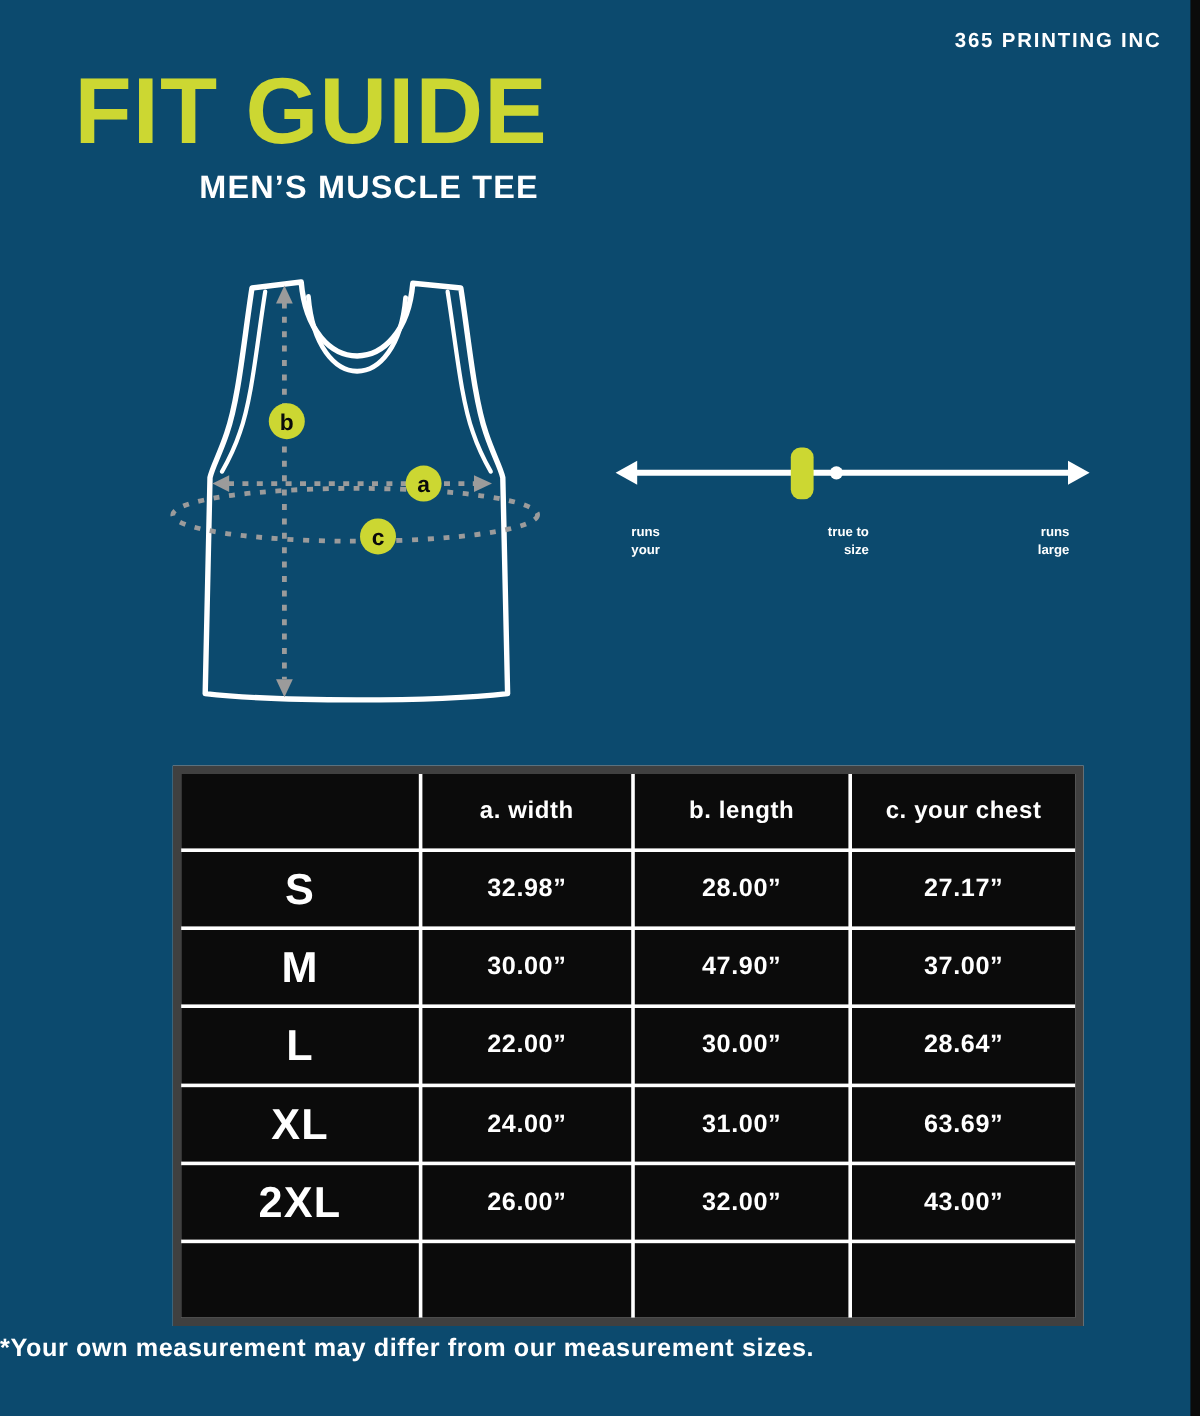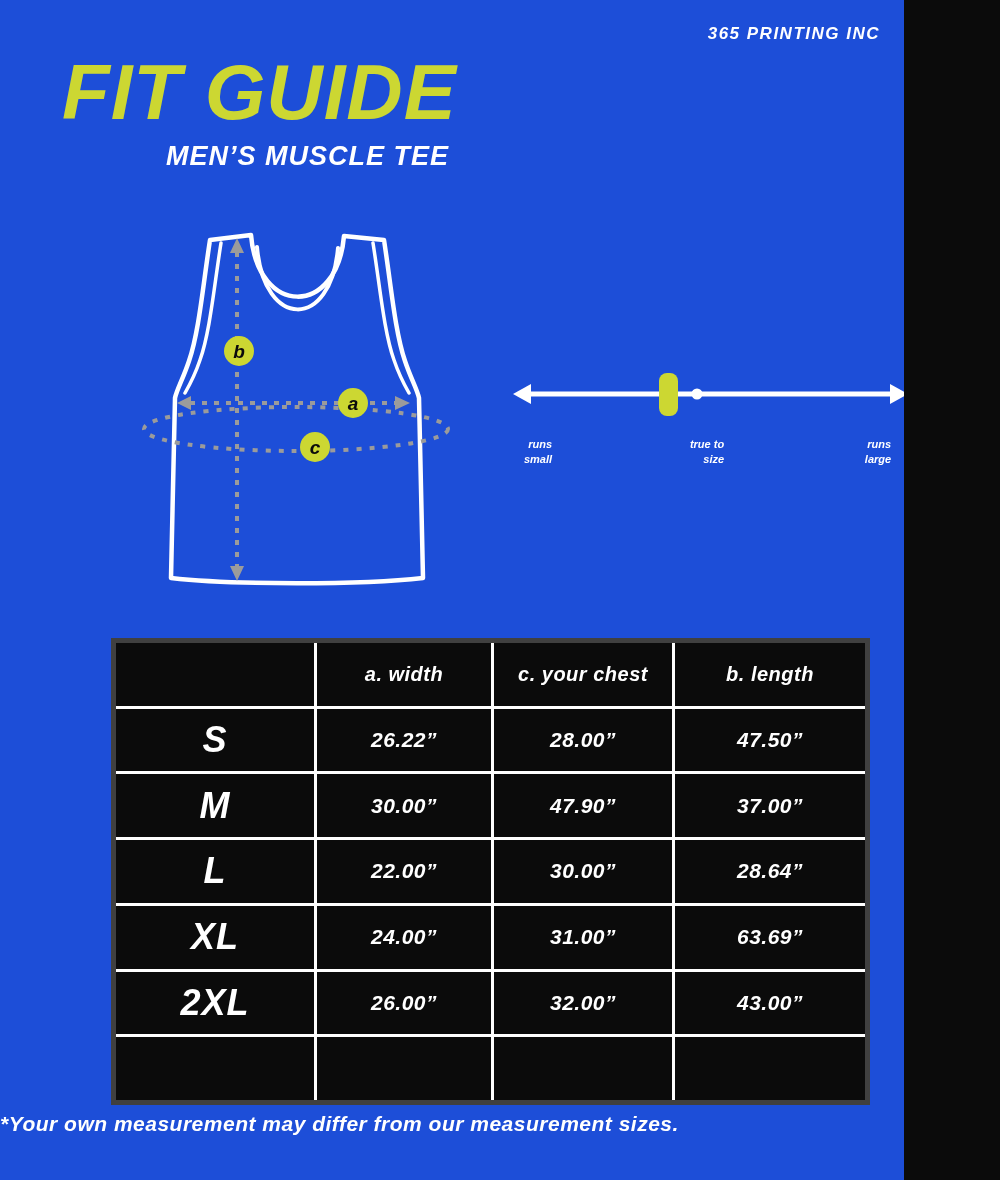--- a/index.html
+++ b/index.html
@@ -1,18 +1,18 @@
 <!DOCTYPE html>
 <html><head>
 <meta charset="utf-8">
 <style>
   html,body{margin:0;padding:0;background:#0b0b0b;}
   .canvas{
-    position:relative;width:904px;height:1180px;background:#1d4ed8;overflow:hidden;
-    font-family:"Liberation Sans","DejaVu Sans",sans-serif;color:#ffffff;font-style:italic;
+    position:relative;width:992px;height:1180px;background:#0c4a6e;overflow:hidden;
+    font-family:"Liberation Sans","DejaVu Sans",sans-serif;color:#ffffff;
   }
   .brand{
     position:absolute;top:24px;right:24px;font-size:17px;font-weight:700;
     letter-spacing:1.5px;color:#ffffff;
   }
   .title{
     position:absolute;top:52px;left:62px;font-size:78px;line-height:80px;
     font-weight:700;letter-spacing:1px;color:#ccd732;text-align:right;
   }
   .subtitle{
@@ -22,22 +22,22 @@
   .tee-svg{position:absolute;left:130px;top:225px;}
   .scale-svg{position:absolute;left:500px;top:365px;}
   .scale-label{
     position:absolute;top:437px;transform:translateX(-50%);
     text-align:right;font-size:11px;line-height:15px;font-weight:700;color:#fff;
   }
   .scale-label.l1{left:538px;}
   .scale-label.l2{left:707px;}
   .scale-label.l3{left:878px;}
   .size-table{
-    position:absolute;left:111px;top:638px;width:759px;height:467px;
-    box-sizing:border-box;border:5px solid #404040;background:#ffffff;
+    position:absolute;left:144px;top:638px;width:759px;height:467px;
+    box-sizing:border-box;border:7px solid #404040;background:#ffffff;
     display:grid;grid-template-columns:198px 174px 178px 1fr;grid-auto-rows:1fr;gap:3px;
   }
   .cell{
     background:#0b0b0b;display:flex;align-items:center;justify-content:center;
     font-weight:700;color:#ffffff;
   }
   .cell.head{font-size:20px;letter-spacing:0.5px;}
   .cell.size{font-size:36px;letter-spacing:1px;}
   .cell.val{font-size:21px;letter-spacing:0.5px;}
   .footnote{
@@ -106,42 +106,42 @@
       <line x1="527" y1="394" x2="894" y2="394" stroke="#ffffff" stroke-width="5"></line>
       <polygon points="513,394 531,384 531,404" fill="#ffffff"></polygon>
       <polygon points="908,394 890,384 890,404" fill="#ffffff"></polygon>
     </g>
     <circle cx="697" cy="394" r="5.5" fill="#ffffff"></circle>
     <rect x="659" y="373" width="19" height="43" rx="8" fill="#ccd732"></rect>
   </svg>
 
   <div class="scale-label l1">
     <div>runs</div>
-    <div>small</div>
+    <div>your</div>
   </div>
   <div class="scale-label l2">
     <div>true to</div>
     <div>size</div>
   </div>
   <div class="scale-label l3">
     <div>runs</div>
     <div>large</div>
   </div>
 
   <div class="size-table">
 
     <div class="cell head"></div>
     <div class="cell head">a. width</div>
+    <div class="cell head">b. length</div>
     <div class="cell head">c. your chest</div>
-    <div class="cell head">b. length</div>
 
     <div class="cell size">S</div>
-    <div class="cell val">26.22”</div>
+    <div class="cell val">32.98”</div>
     <div class="cell val">28.00”</div>
-    <div class="cell val">47.50”</div>
+    <div class="cell val">27.17”</div>
 
     <div class="cell size">M</div>
     <div class="cell val">30.00”</div>
     <div class="cell val">47.90”</div>
     <div class="cell val">37.00”</div>
 
     <div class="cell size">L</div>
     <div class="cell val">22.00”</div>
     <div class="cell val">30.00”</div>
     <div class="cell val">28.64”</div>

